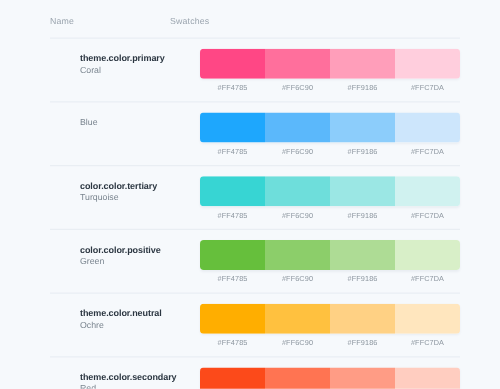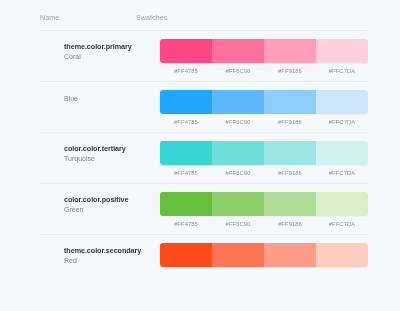--- a/index.html
+++ b/index.html
@@ -190,20 +190,40 @@
           <div class="hex-row">
             <div class="hex-label">#FF4785</div>
             <div class="hex-label">#FF6C90</div>
             <div class="hex-label">#FF9186</div>
             <div class="hex-label">#FFC7DA</div>
           </div>
         </div>
       </div>
       <div class="token-row">
         <div class="token-meta">
+          <div class="token-name">theme.color.neutral</div>
+          <div class="token-subtitle">Ochre</div>
+        </div>
+        <div class="swatch-block">
+          <div class="swatch-bar">
+            <div class="swatch-chip" style="background: rgb(255, 174, 0);"></div>
+            <div class="swatch-chip" style="background: rgb(255, 193, 63);"></div>
+            <div class="swatch-chip" style="background: rgb(255, 209, 132);"></div>
+            <div class="swatch-chip" style="background: rgb(255, 230, 190);"></div>
+          </div>
+          <div class="hex-row">
+            <div class="hex-label">#FF4785</div>
+            <div class="hex-label">#FF6C90</div>
+            <div class="hex-label">#FF9186</div>
+            <div class="hex-label">#FFC7DA</div>
+          </div>
+        </div>
+      </div>
+      <div class="token-row">
+        <div class="token-meta">
           <div class="token-name">theme.color.secondary</div>
           <div class="token-subtitle">Red</div>
         </div>
         <div class="swatch-block">
           <div class="swatch-bar">
             <div class="swatch-chip" style="background: rgb(252, 74, 26);"></div>
             <div class="swatch-chip" style="background: rgb(255, 116, 82);"></div>
             <div class="swatch-chip" style="background: rgb(255, 156, 133);"></div>
             <div class="swatch-chip" style="background: rgb(255, 205, 192);"></div>
           </div>

